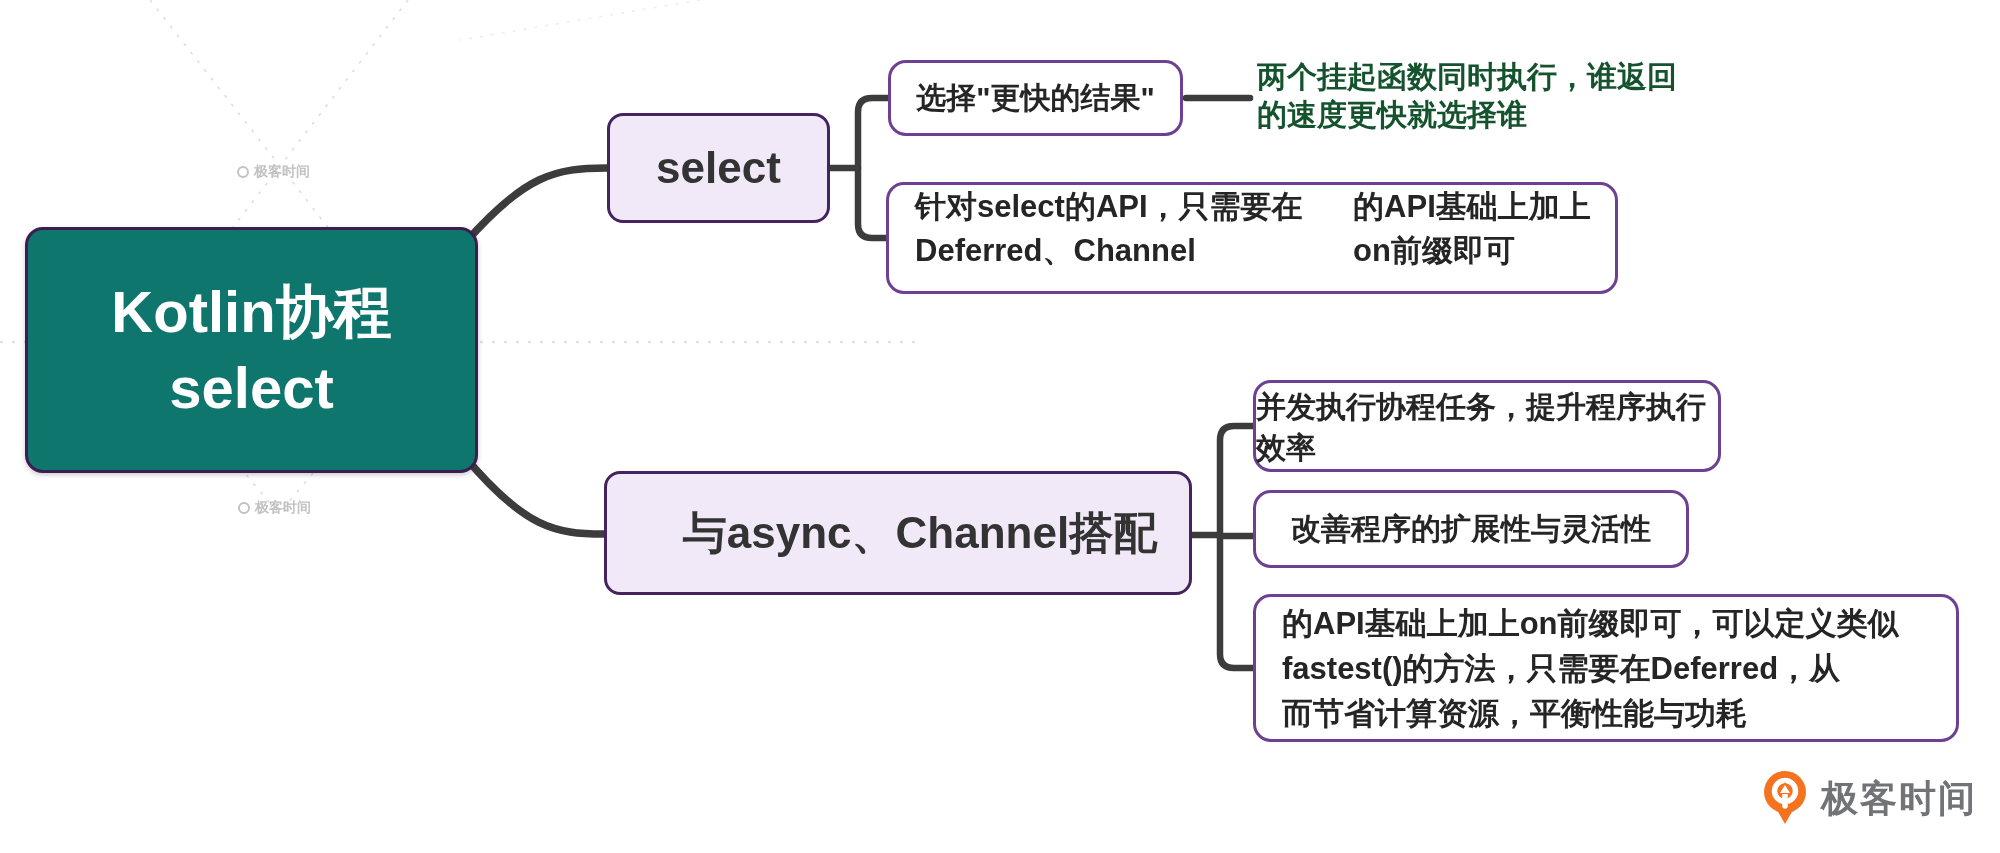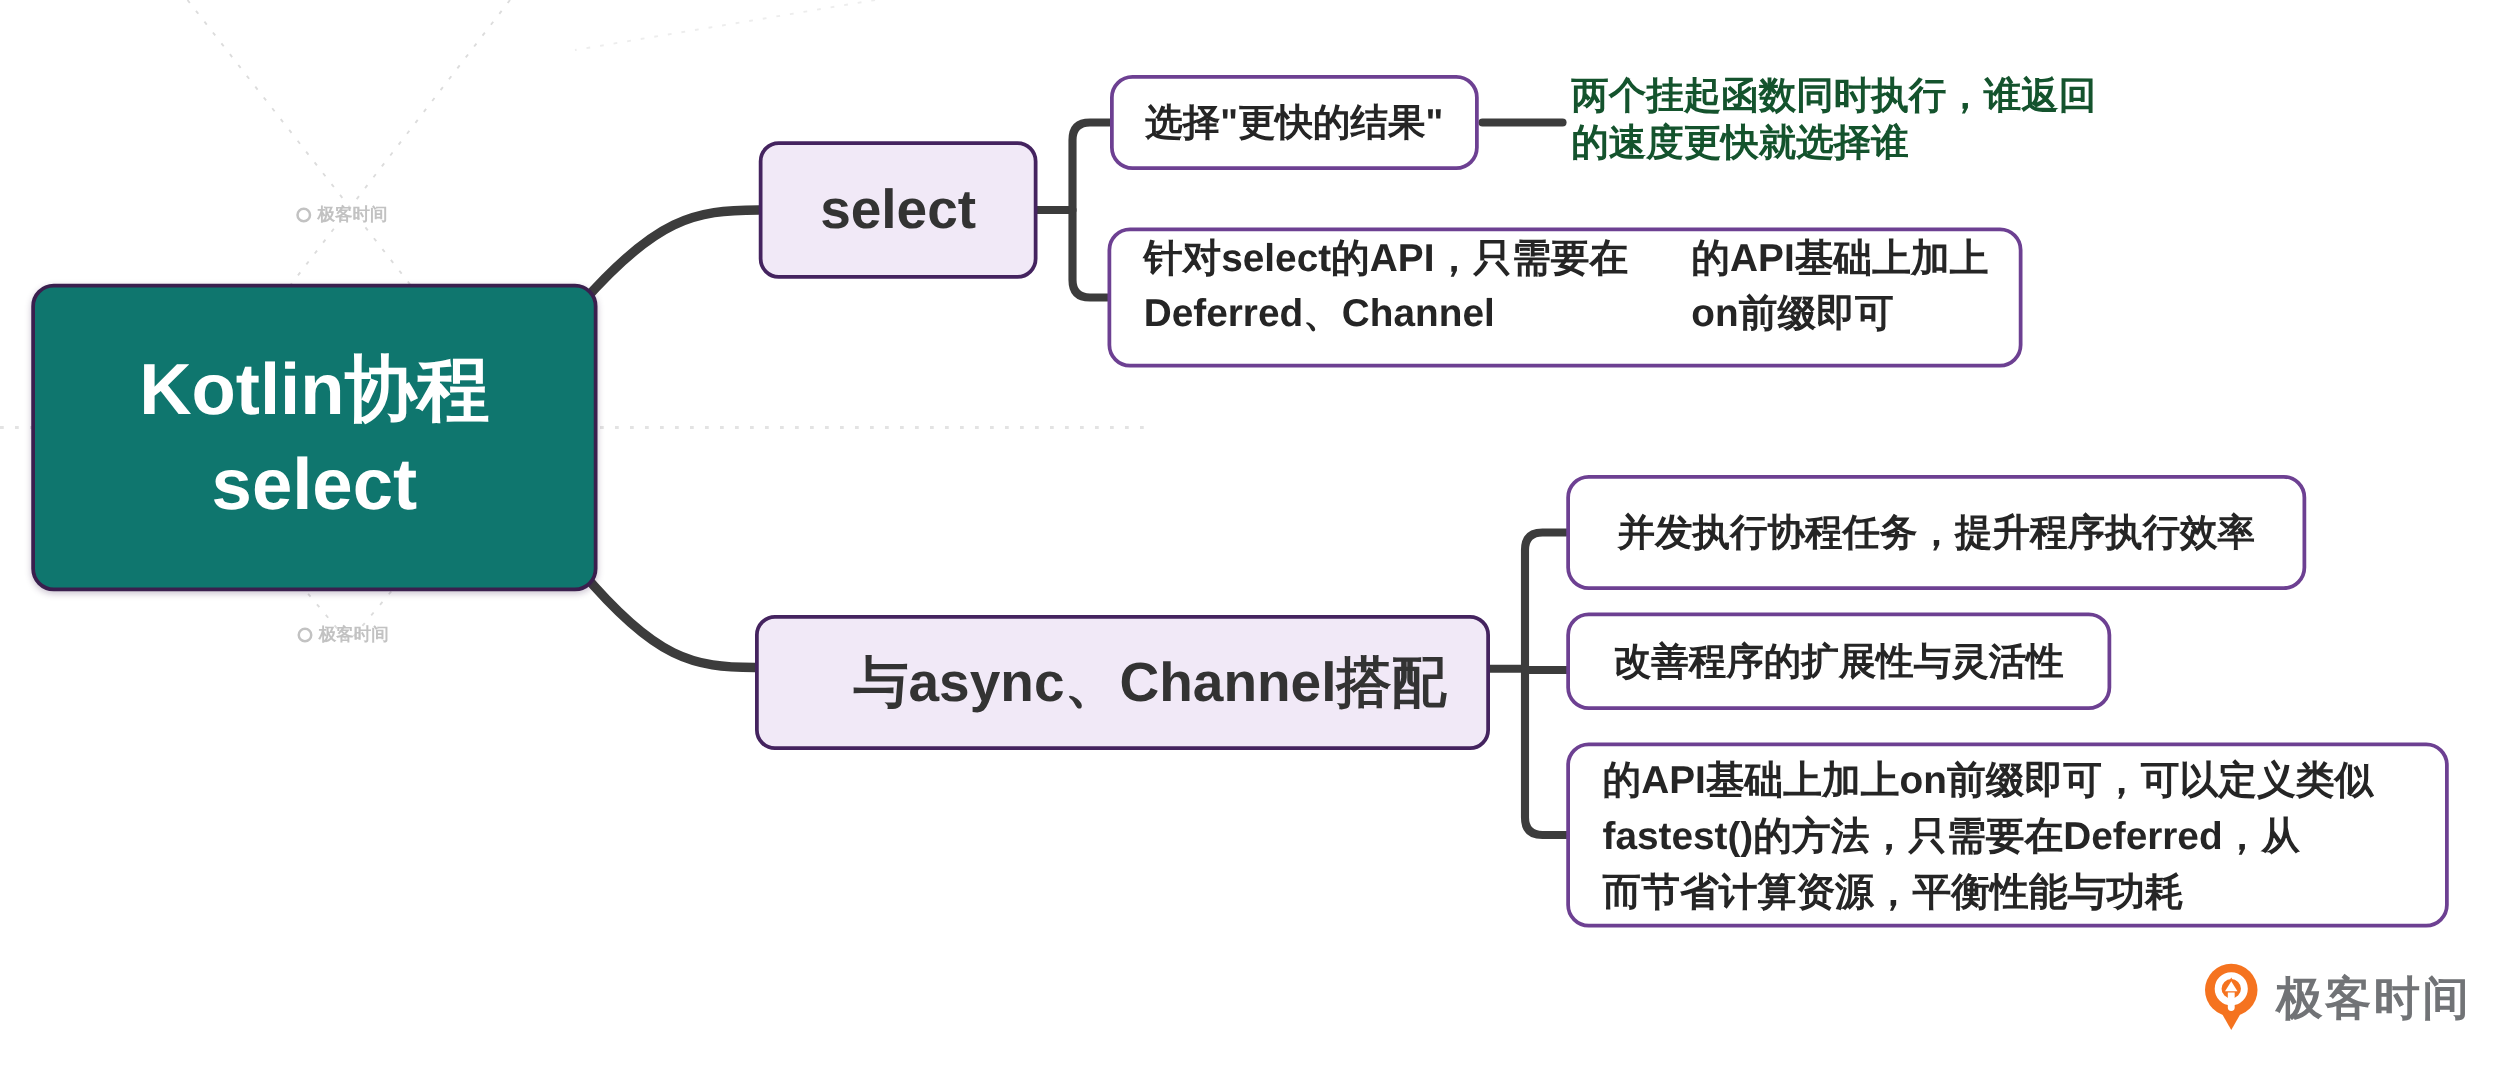--- a/index.html
+++ b/index.html
@@ -17,30 +17,30 @@
     left:25px;top:227px;width:453px;height:246px;
     background:#0f766e;border:3px solid #3a1f4e;border-radius:18px;
     flex-direction:column;color:#ffffff;font-size:58px;font-weight:700;
     line-height:76px;text-align:center;box-shadow:0 2px 5px rgba(60,30,80,.25);
   }
   .branch-node{
     background:#f1e9f7;border:3px solid #44235f;border-radius:16px;
     color:#333;font-weight:600;
   }
   .branch-select{left:607px;top:113px;width:223px;height:110px;font-size:44px;}
-  .branch-combo{left:604px;top:492px;width:588px;height:108px;font-size:44px;padding-left:44px;}
+  .branch-combo{left:604px;top:471px;width:588px;height:124px;font-size:44px;padding-left:44px;}
   .leaf{
     background:#ffffff;border:3px solid #6d4092;border-radius:18px;
     color:#252525;font-weight:600;font-size:30px;
   }
   .leaf-faster{left:888px;top:60px;width:295px;height:76px;}
   .leaf-api{left:886px;top:182px;width:732px;height:112px;font-size:31px;
     align-items:flex-start;justify-content:center;
     padding-left:26px;line-height:44px;}
-  .leaf-concurrent{left:1253px;top:380px;width:592px;height:92px;}
+  .leaf-concurrent{left:1253px;top:380px;width:468px;height:92px;align-items:flex-end;}
   .leaf-improve{left:1253px;top:490px;width:436px;height:78px;}
   .leaf-fastest{left:1253px;top:594px;width:706px;height:148px;font-size:31px;
     flex-direction:column;align-items:flex-start;justify-content:center;
     padding-left:26px;line-height:45px;}
   .note{
     position:absolute;left:1257px;top:58px;width:520px;
     color:#14532d;font-weight:600;font-size:30px;line-height:38px;
   }
   .wm{
     position:absolute;display:flex;align-items:center;gap:5px;

